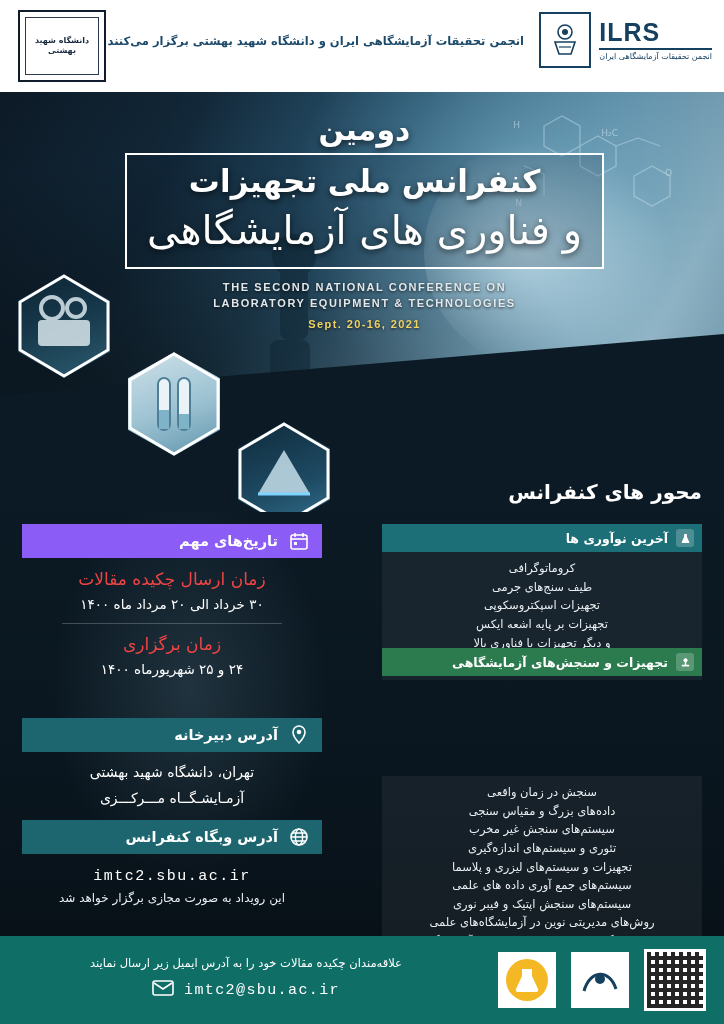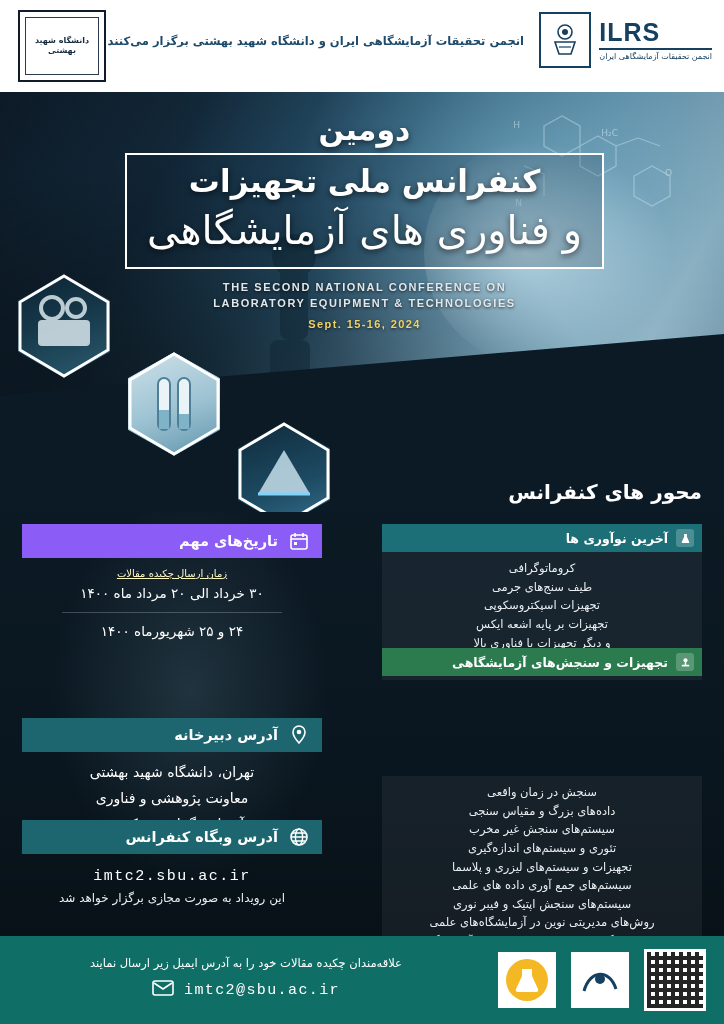--- a/index.html
+++ b/index.html
@@ -230,21 +230,21 @@
   .lcard-head.teal2 { background: #1d6670; }
   .lcard-head .ic {
     width: 22px; height: 22px;
     display: flex; align-items: center; justify-content: center;
   }
   .lcard-body {
     padding: 8px 10px 6px;
     text-align: center;
     color: #eef3f5;
   }
-  .lc-label { font-size: 10px; color: #fef9c3; line-height: 1.6; text-decoration: underline; }
+  .lc-label { font-size: 17px; color: #ef4444; line-height: 1.6; }
   .lc-value { font-size: 13.5px; color: #ffffff; line-height: 1.7; }
   .lc-sep { height: 1px; background: rgba(255,255,255,0.22); margin: 7px 30px; }
   .addr-line { font-size: 14px; color: #ffffff; line-height: 1.85; }
   .web-url {
     direction: ltr;
     font-family: "Liberation Mono", monospace;
     font-size: 15px; letter-spacing: 1.5px; color: #ffffff;
     padding: 6px 0 2px;
   }
   .web-note { font-size: 12px; color: #e7eef1; padding-top: 4px; }
@@ -355,21 +355,21 @@
     <div class="title-wrap">
       <div class="t-dovomin">دومین</div>
       <div class="t-box">
         <div class="t-line1">کنفرانس  ملی تجهیزات</div>
         <div class="t-line2">و فناوری های آزمایشگاهی</div>
       </div>
       <div class="t-en">
         <div>THE SECOND  NATIONAL  CONFERENCE ON</div>
         <div>LABORATORY EQUIPMENT  &amp; TECHNOLOGIES</div>
       </div>
-      <div class="t-date">Sept. 15-16, 2024</div>
+      <div class="t-date">Sept. 20-16, 2021</div>
     </div>
 
     <div class="hex" id="hex1">
       <div class="inner" style="background:linear-gradient(160deg,#0d2432,#16384a 45%,#2d5c71);">
         <svg width="92" height="104" viewBox="0 0 92 104" aria-hidden="true">
           <g fill="#cfdde4" opacity=".9">
             <rect x="20" y="46" width="52" height="26" rx="4"></rect>
             <circle cx="34" cy="34" r="11" fill="none" stroke="#cfdde4" stroke-width="4"></circle>
             <circle cx="58" cy="34" r="9" fill="none" stroke="#cfdde4" stroke-width="4"></circle>
           </g>
@@ -472,37 +472,37 @@
             <path d="M6 2v4M14 2v4" stroke="#fff" stroke-width="1.6"></path>
             <rect x="5" y="11" width="3" height="3" fill="#fff"></rect>
           </svg>
       </span>
       <span>تاریخ‌های مهم</span>
     </div>
     <div class="lcard-body">
       <div class="lc-label">زمان ارسال چکیده مقالات</div>
       <div class="lc-value">۳۰ خرداد الی ۲۰ مرداد ماه ۱۴۰۰</div>
       <div class="lc-sep"></div>
+      <div class="lc-label">زمان برگزاری</div>
       <div class="lc-value">۲۴ و ۲۵ شهریورماه ۱۴۰۰</div>
     </div>
   </div>
 
   <div class="lcard" id="lcard2">
     <div class="lcard-head teal2">
       <span class="ic">
         <svg width="18" height="20" viewBox="0 0 18 20">
             <path d="M9 1a6 6 0 0 1 6 6c0 4.5-6 11-6 11S3 11.5 3 7a6 6 0 0 1 6-6z" fill="none" stroke="#fff" stroke-width="1.6"></path>
             <circle cx="9" cy="7" r="2.3" fill="#fff"></circle>
           </svg>
       </span>
       <span>آدرس دبیرخانه</span>
     </div>
     <div class="lcard-body">
       <div class="addr-line">تهران، دانشگاه شهید بهشتی</div>
-      <div class="addr-line">معاونت  پژوهشی  و  فناوری</div>
       <div class="addr-line">آزمـایشـگــاه  مـــرکـــزی</div>
     </div>
   </div>
 
   <div class="lcard" id="lcard3">
     <div class="lcard-head teal2">
       <span class="ic">
         <svg width="20" height="20" viewBox="0 0 20 20">
             <circle cx="10" cy="10" r="8" fill="none" stroke="#fff" stroke-width="1.6"></circle>
             <ellipse cx="10" cy="10" rx="3.6" ry="8" fill="none" stroke="#fff" stroke-width="1.4"></ellipse>

